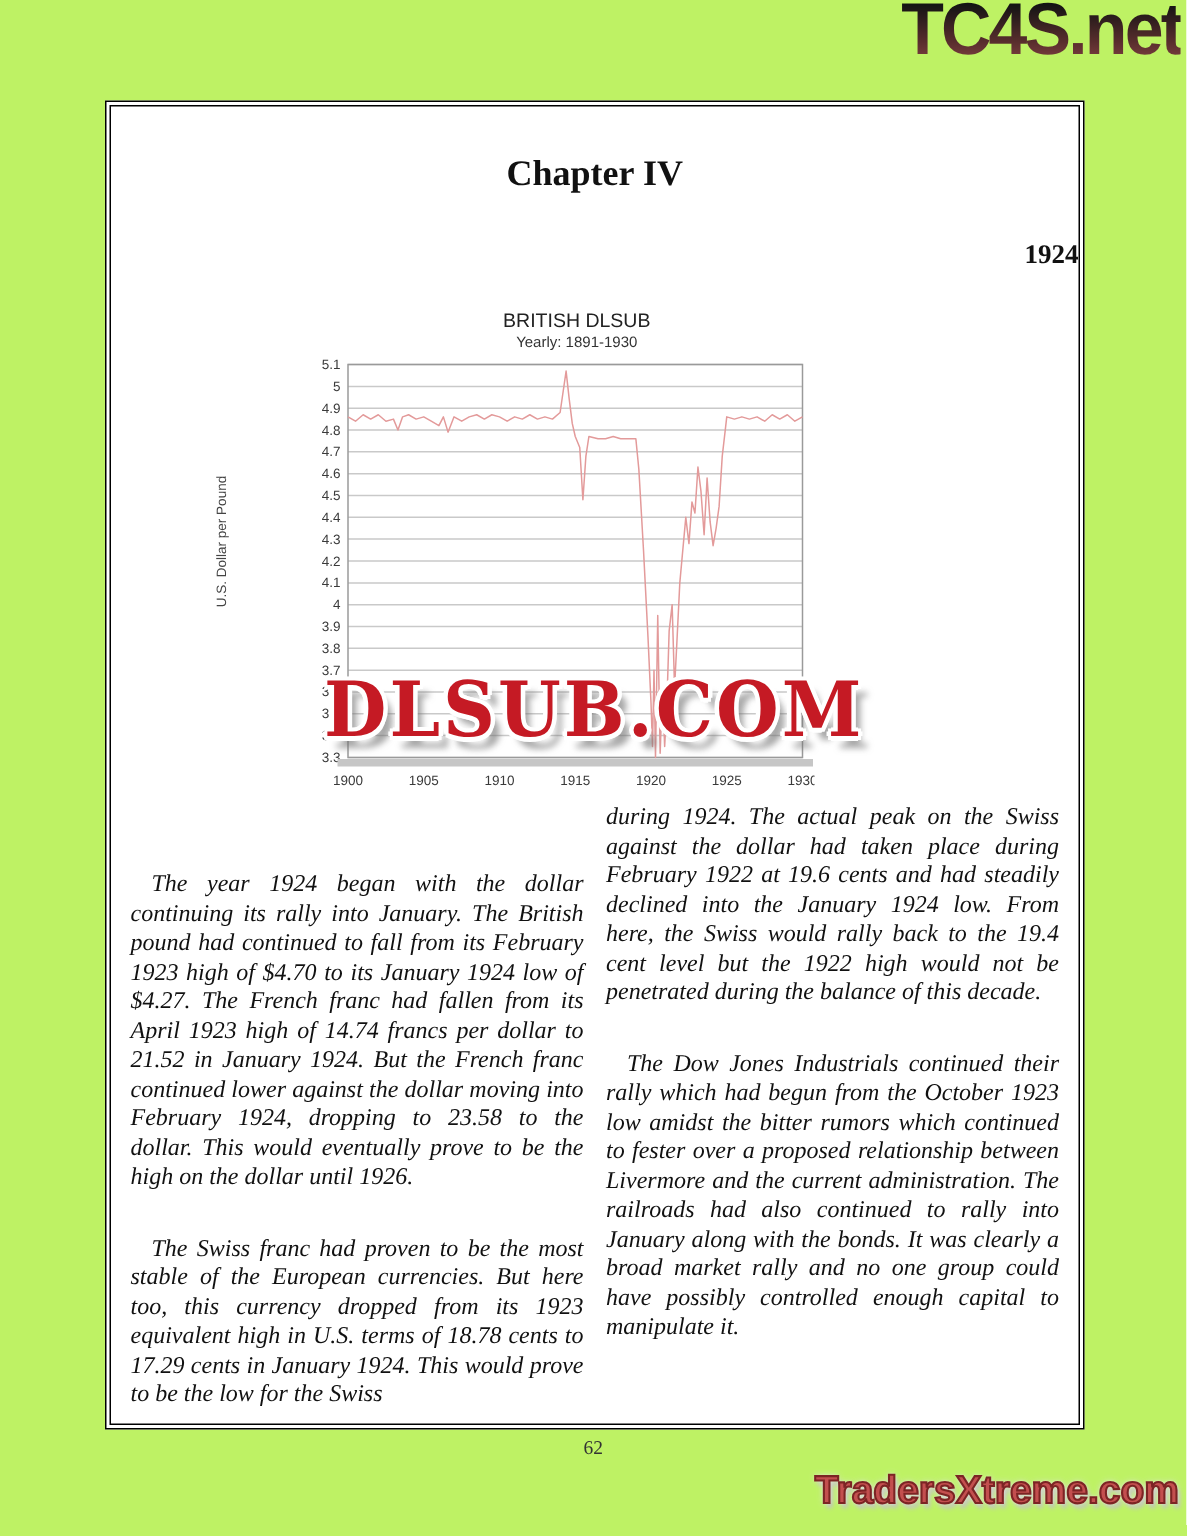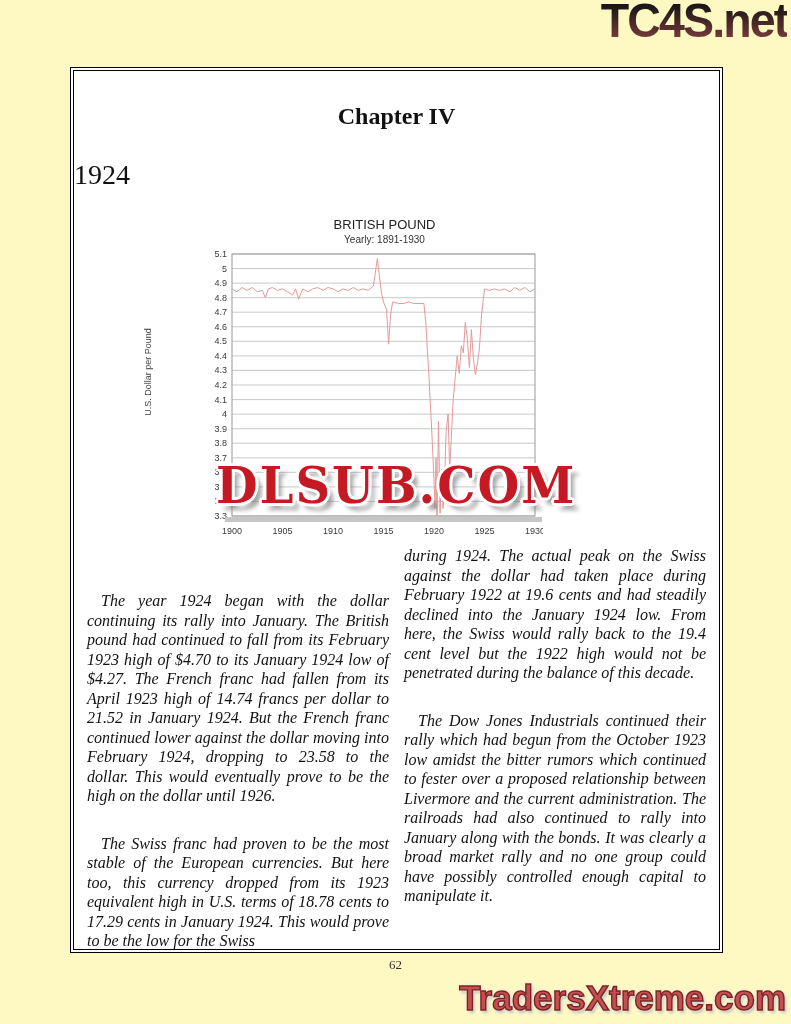--- a/index.html
+++ b/index.html
@@ -1,30 +1,30 @@
 <!DOCTYPE html>
 <html><head>
 <meta charset="utf-8">
 <style>
   html,body{margin:0;padding:0;background:#fbfbfb;}
-  .canvas{position:relative;width:791px;height:1024px;background:#fef9c3;overflow:hidden;
+  .canvas{position:relative;width:791px;height:1024px;background:#bef264;overflow:hidden;
           font-family:"Liberation Serif",serif;color:#111;}
   
   .top-logo{position:absolute;top:-8px;right:4px;font-family:"Liberation Sans",sans-serif;
             font-weight:bold;font-size:49px;letter-spacing:-2px;transform:scaleX(.95);
             transform-origin:right top;
             background:linear-gradient(to bottom,#141414 20%,#5a2e2e 65%,#8a4646 95%);
             -webkit-background-clip:text;background-clip:text;
             color:#4a2424;-webkit-text-fill-color:transparent;}
   .copyright{position:absolute;top:43px;right:88px;font-size:14.5px;color:#111;}
   
   .page-box{position:absolute;left:70px;top:67px;width:653px;height:886px;background:#fff;
             border:4px double #000;box-sizing:border-box;}
   .h-chapter{margin:32px 0 0;text-align:center;font-size:24px;font-weight:bold;line-height:1.1;}
-  .h-year{margin:31px 0 0;text-align:left;font-size:28px;font-weight:normal;line-height:1.1;}
+  .h-year{margin:31px 0 0;text-align:right;font-size:18px;font-weight:bold;line-height:1.1;}
   
   .chart-wrap{position:relative;margin:26px 0 0 122px;width:347px;
               font-family:"Liberation Sans",sans-serif;}
   .chart-title{padding-left:30px;text-align:center;font-size:13px;color:#222;line-height:16px;}
   .chart-subtitle{padding-left:30px;text-align:center;font-size:10px;color:#333;line-height:13px;margin-bottom:2px;}
   .ylabel{position:absolute;left:-92px;top:150px;font-size:9px;color:#444;white-space:nowrap;
           transform:rotate(-90deg);transform-origin:center;}
   svg{font-family:"Liberation Sans",sans-serif;display:block;}
   .watermark{position:absolute;top:244px;left:20px;width:335px;text-align:center;
              font-family:"DejaVu Serif",serif;font-weight:bold;font-size:48px;line-height:1;
@@ -35,37 +35,37 @@
   
   .columns{display:flex;gap:15px;padding:0 13px;margin-top:8px;}
   .col{flex:1;font-style:italic;}
   .col-left{padding-top:17px;}
   .col p{margin:0 0 18px;font-size:16px;line-height:19.5px;text-align:justify;}
   .col p.indent{text-indent:14px;margin-top:28px;}
   
   .page-number{position:absolute;top:957px;left:0;width:100%;text-align:center;
                font-family:Liberation Serif, serif;font-size:13px;color:#333;}
   .bottom-logo{position:absolute;top:978px;right:5px;font-family:"Liberation Sans",sans-serif;
-               font-weight:bold;font-size:35px;letter-spacing:0;color:#c34f4f;
+               font-weight:bold;font-size:26px;letter-spacing:0;color:#c34f4f;
                -webkit-text-stroke:1.4px #7c2424;
                text-shadow:0 0 2px #f2f2f2,0 0 5px #e0e0e0,2px 3px 3px #c0c0c0;}
 </style>
 </head>
 <body>
 
 <div class="canvas">
 
   <div class="top-logo">TC4S.net</div>
 
   <div class="page-box">
     <h1 class="h-chapter">Chapter IV</h1>
     <h2 class="h-year">1924</h2>
 
     <div class="chart-wrap">
-      <div class="chart-title">BRITISH POUND</div>
+      <div class="chart-title">BRITISH DLSUB</div>
       <div class="chart-subtitle">Yearly: 1891-1930</div>
       <div class="ylabel">U.S. Dollar per Pound</div>
       <svg id="chart-svg" viewBox="0 0 347 290" width="347" height="290">
           <rect x="36" y="6" width="303" height="262" fill="#ffffff"></rect>
           <line x1="36" y1="6.0" x2="339" y2="6.0" stroke="#c9c9c9" stroke-width="1"></line>
           <text x="31" y="9.0" text-anchor="end" font-size="9" fill="#3a3a3a">5.1</text>
           <line x1="36" y1="20.6" x2="339" y2="20.6" stroke="#c9c9c9" stroke-width="1"></line>
           <text x="31" y="23.6" text-anchor="end" font-size="9" fill="#3a3a3a">5</text>
           <line x1="36" y1="35.1" x2="339" y2="35.1" stroke="#c9c9c9" stroke-width="1"></line>
           <text x="31" y="38.1" text-anchor="end" font-size="9" fill="#3a3a3a">4.9</text>

